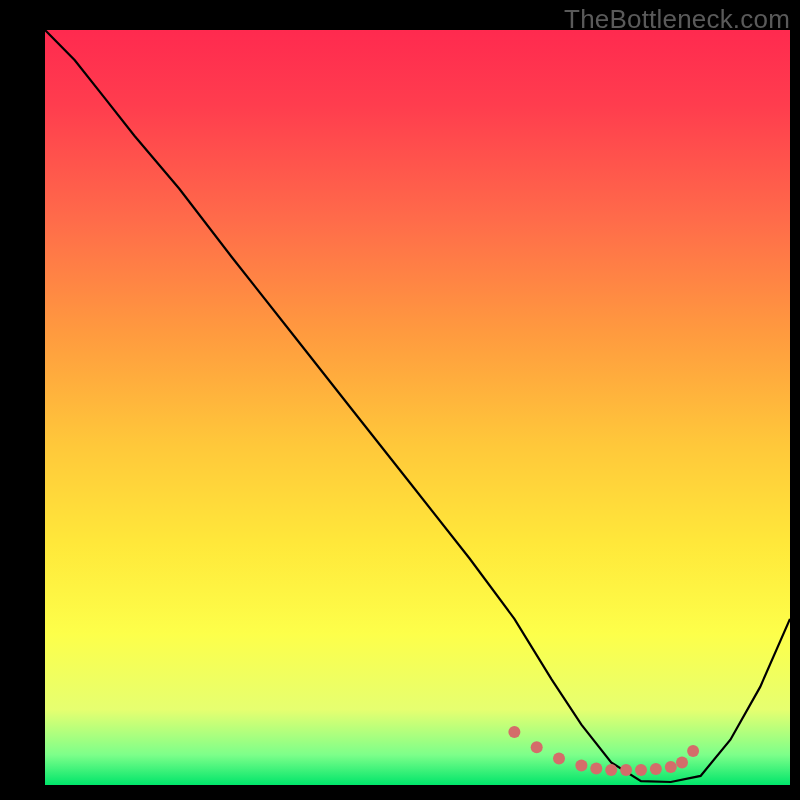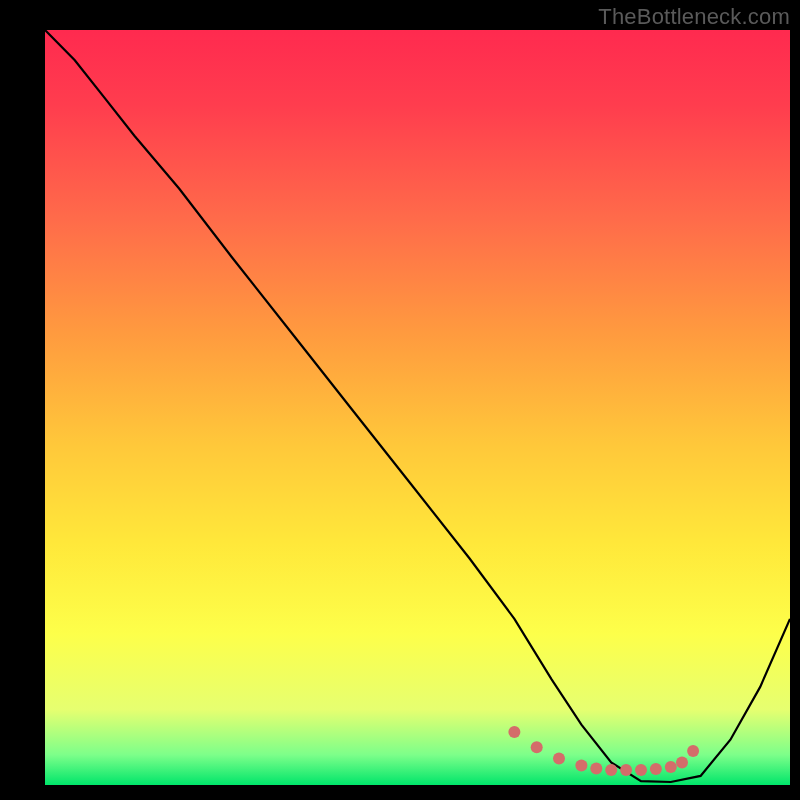--- a/index.html
+++ b/index.html
@@ -15,21 +15,21 @@
     position: relative;
     width: 800px;
     height: 800px;
     background: #000;
   }
   .watermark {
     position: absolute;
     top: 4px;
     right: 10px;
     color: #5a5a5a;
-    font-size: 22px;
+    font-size: 26px;
     font-weight: 500;
     letter-spacing: 0.2px;
     z-index: 10;
   }
   .plot-area {
     position: absolute;
     left: 45px;
     top: 30px;
     width: 745px;
     height: 755px;

